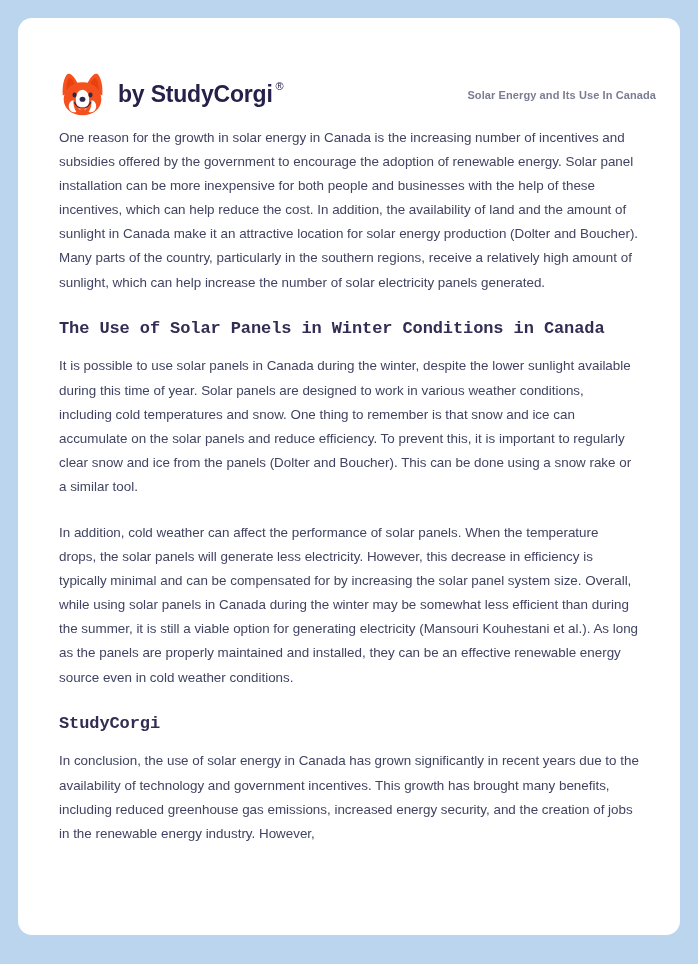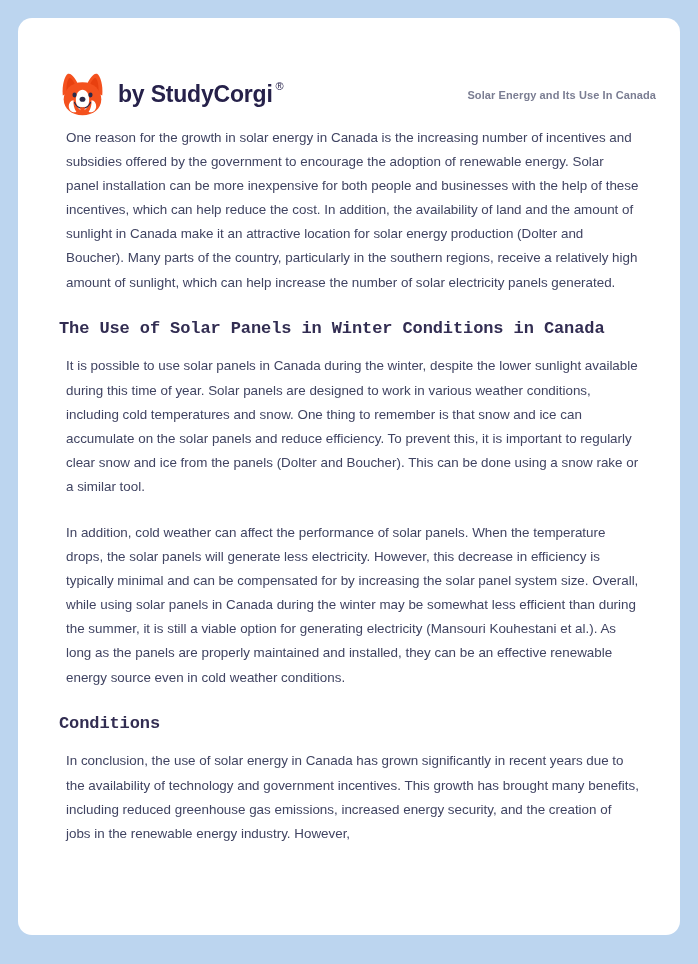--- a/index.html
+++ b/index.html
@@ -85,21 +85,21 @@
     font-size: 11px;
     color: #9a9cae;
     line-height: 1.6;
     margin-top: 1px;
     letter-spacing: -0.05px;
   }
   .paper-body {
     padding: 0 41px 0 41px;
   }
   p.para {
-    margin: 0 0 22px 7px;
+    margin: 0 0 22px 0;
     font-size: 13.4px;
     line-height: 24.1px;
     color: #404462;
     text-align: left;
   }
   h2.section-heading {
     margin: 18px 0 14px 0;
     font-size: 17px;
     font-weight: bold;
     color: #322d52;
@@ -161,18 +161,18 @@
         <div class="doc-title">Solar Energy and Its Use In Canada</div>
       </div>
 
     </div>
 
     <div class="paper-body">
       <p class="para">One reason for the growth in solar energy in Canada is the increasing number of incentives and subsidies offered by the government to encourage the adoption of renewable energy. Solar panel installation can be more inexpensive for both people and businesses with the help of these incentives, which can help reduce the cost. In addition, the availability of land and the amount of sunlight in Canada make it an attractive location for solar energy production (Dolter and Boucher). Many parts of the country, particularly in the southern regions, receive a relatively high amount of sunlight, which can help increase the number of solar electricity panels generated.</p>
       <h2 class="section-heading">The Use of Solar Panels in Winter Conditions in Canada</h2>
       <p class="para">It is possible to use solar panels in Canada during the winter, despite the lower sunlight available during this time of year. Solar panels are designed to work in various weather conditions, including cold temperatures and snow. One thing to remember is that snow and ice can accumulate on the solar panels and reduce efficiency. To prevent this, it is important to regularly clear snow and ice from the panels (Dolter and Boucher). This can be done using a snow rake or a similar tool.</p>
       <p class="para">In addition, cold weather can affect the performance of solar panels. When the temperature drops, the solar panels will generate less electricity. However, this decrease in efficiency is typically minimal and can be compensated for by increasing the solar panel system size. Overall, while using solar panels in Canada during the winter may be somewhat less efficient than during the summer, it is still a viable option for generating electricity (Mansouri Kouhestani et al.). As long as the panels are properly maintained and installed, they can be an effective renewable energy source even in cold weather conditions.</p>
-      <h2 class="section-heading tight-top">Conditions</h2>
+      <h2 class="section-heading tight-top">StudyCorgi</h2>
       <p class="para">In conclusion, the use of solar energy in Canada has grown significantly in recent years due to the availability of technology and government incentives. This growth has brought many benefits, including reduced greenhouse gas emissions, increased energy security, and the creation of jobs in the renewable energy industry. However,</p>
     </div>
 
   </div>
 </div>
 
 </body></html>

